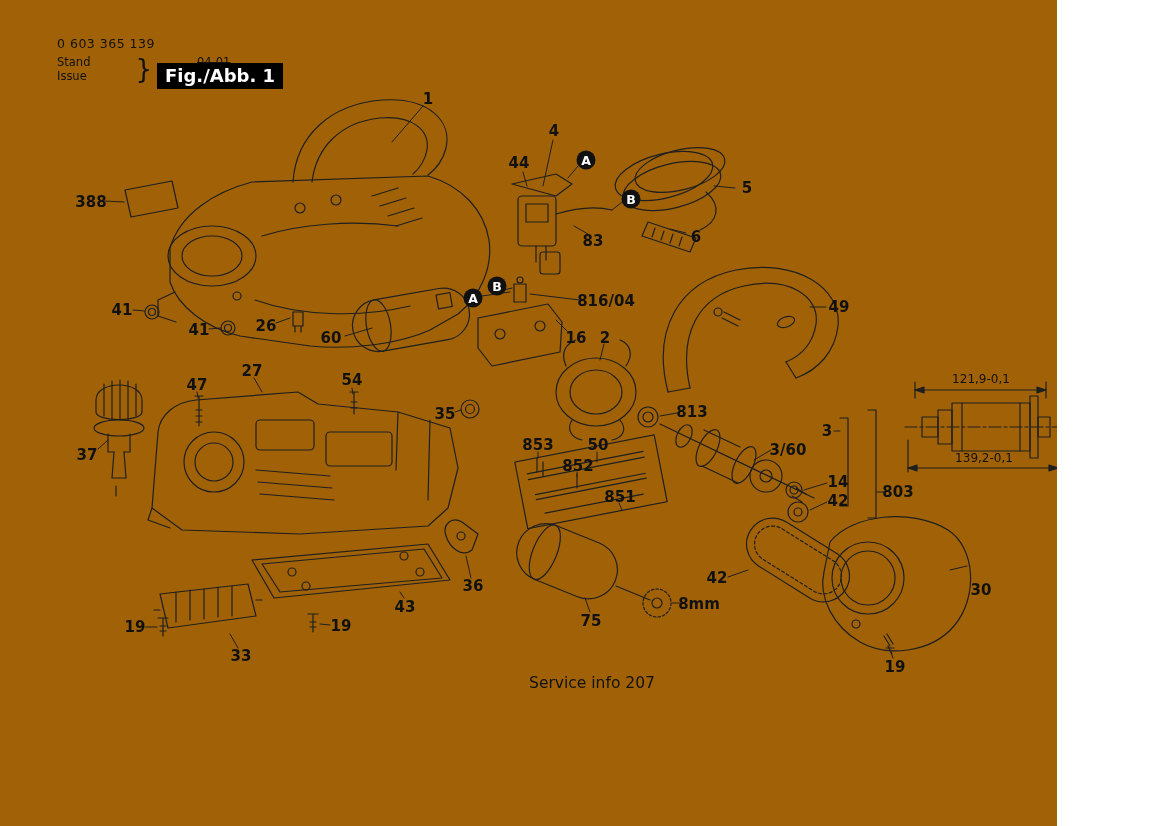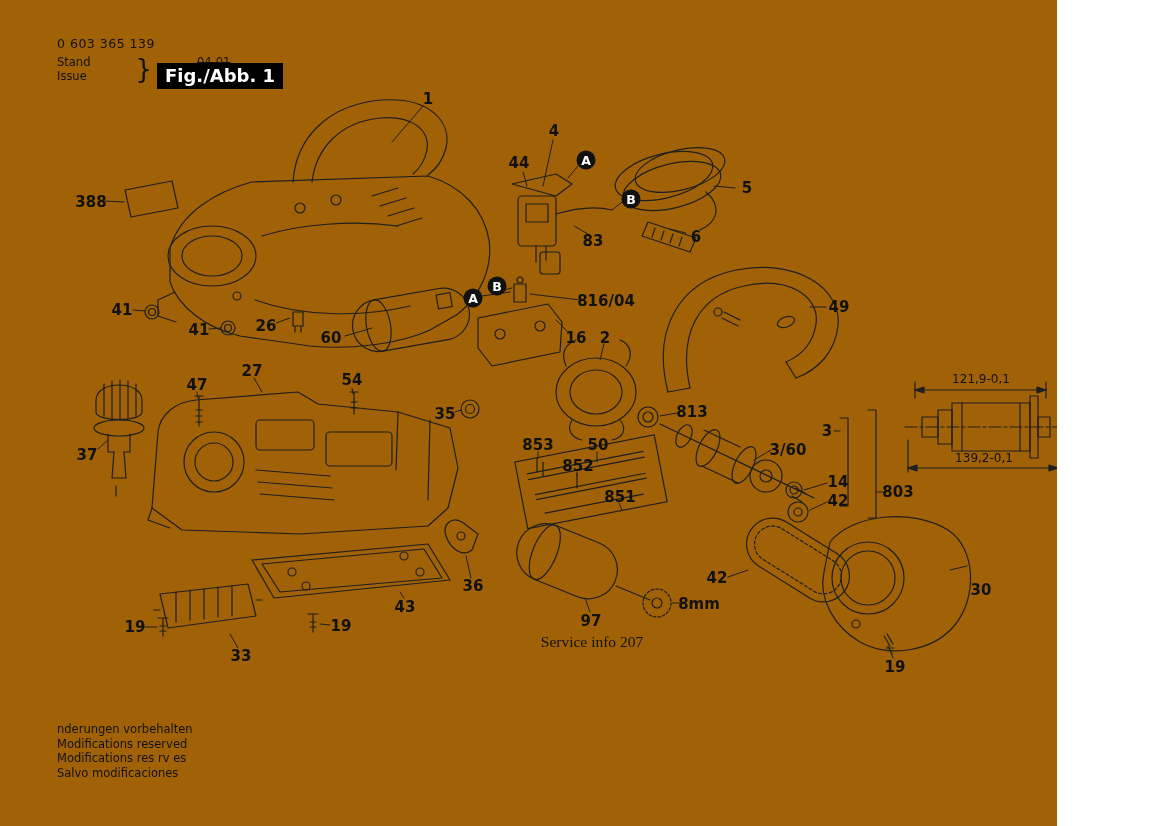--- a/index.html
+++ b/index.html
@@ -331,33 +331,27 @@
   <span class="callout" style="left:827px;top:431px;">3</span>
   <span class="callout" style="left:838px;top:482px;">14</span>
   <span class="callout" style="left:838px;top:501px;">42</span>
   <span class="callout" style="left:898px;top:492px;">803</span>
   <span class="callout" style="left:538px;top:445px;">853</span>
   <span class="callout" style="left:598px;top:445px;">50</span>
   <span class="callout" style="left:578px;top:466px;">852</span>
   <span class="callout" style="left:620px;top:497px;">851</span>
   <span class="callout" style="left:717px;top:578px;">42</span>
   <span class="callout" style="left:981px;top:566px;margin-top:24px;">30</span>
-  <span class="callout" style="left:591px;top:621px;">97</span>
+  <span class="callout" style="left:591px;top:621px;">75</span>
   <span class="callout" style="left:473px;top:586px;">36</span>
   <span class="callout" style="left:405px;top:607px;">43</span>
   <span class="callout" style="left:135px;top:627px;">19</span>
   <span class="callout" style="left:341px;top:626px;">19</span>
   <span class="callout" style="left:241px;top:656px;">33</span>
   <span class="callout" style="left:895px;top:667px;">19</span>
 
   <span class="callout" style="left:699px;top:604px;">8mm</span>
-  <span class="service-note" style="left:592px;top:642px;font-family:Liberation Serif, serif;">Service info 207</span>
+  <span class="service-note" style="left:592px;top:683px;">Service info 207</span>
   <span class="dim-note" style="left:981px;top:379px;">121,9-0,1</span>
   <span class="dim-note" style="left:984px;top:458px;">139,2-0,1</span>
 
-  <div class="footer-block">
-    <div>nderungen vorbehalten</div>
-    <div>Modifications reserved</div>
-    <div>Modifications res rv es</div>
-    <div>Salvo modificaciones</div>
-  </div>
 
 </div>
 
 </body></html>

